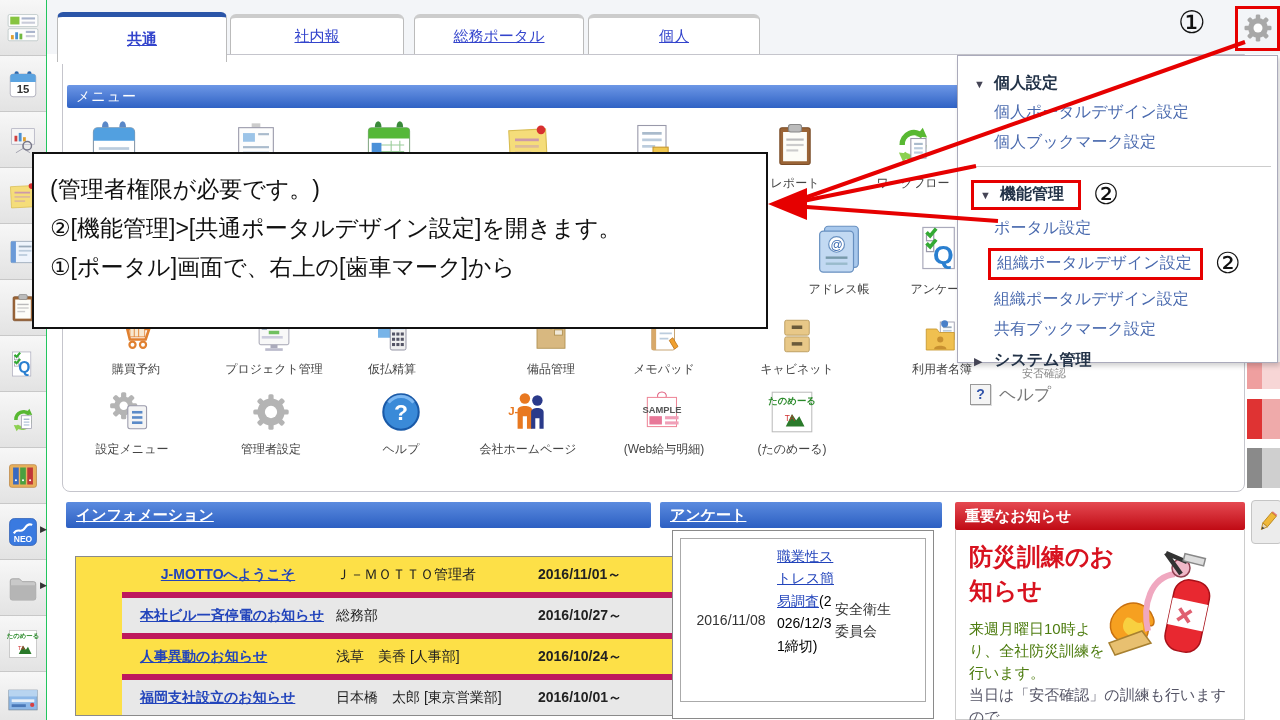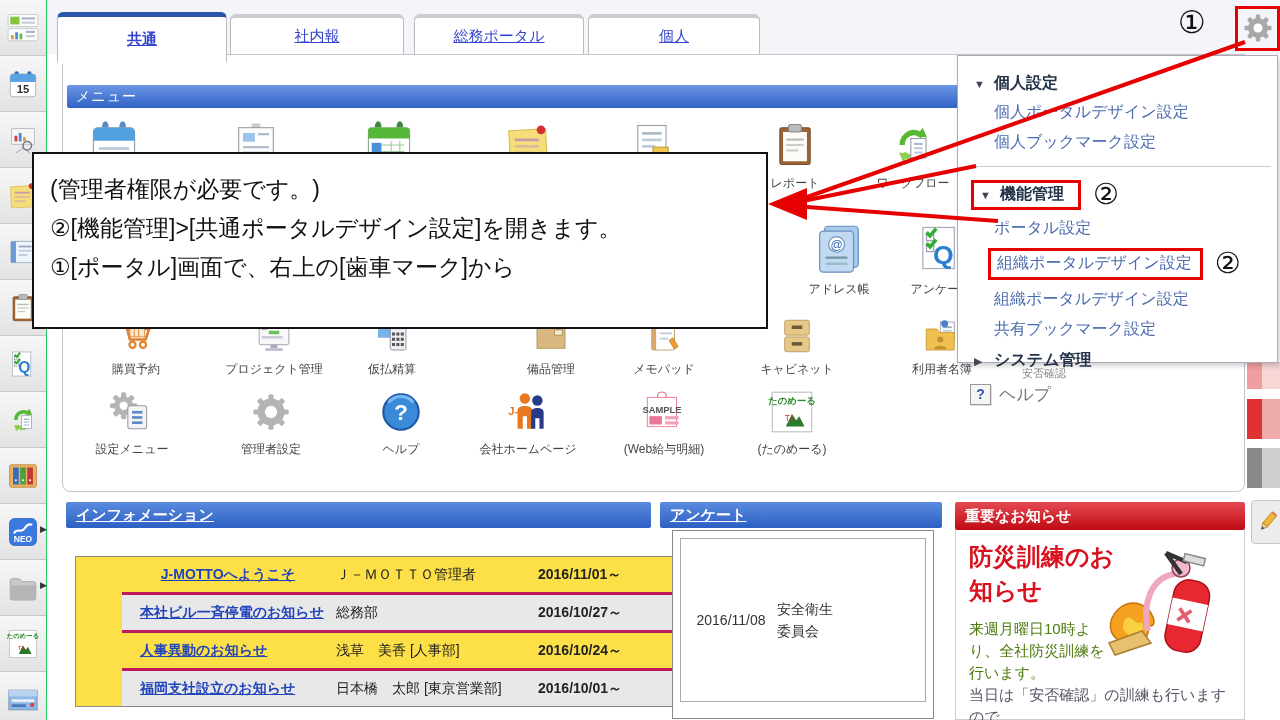--- a/index.html
+++ b/index.html
@@ -55,21 +55,21 @@
   
   #hidden-label{position:absolute;left:1022px;top:366px;font-size:11px;color:#888;z-index:1;}
   .edge-block{position:absolute;left:1247px;width:33px;z-index:1;}
 
   
   .sec-header{position:absolute;top:502px;height:26px;background:linear-gradient(#5b8bdf,#2c5fc2);color:#fff;font-size:15px;font-weight:bold;line-height:26px;padding-left:10px;box-sizing:border-box;border-radius:2px;}
   .sec-header span{text-decoration:underline;cursor:pointer;font-family:Liberation Serif, serif;}
   #notice-header{position:absolute;left:955px;top:502px;width:290px;height:28px;background:linear-gradient(#e54a52,#c00a14);color:#fff;font-size:15px;font-weight:bold;line-height:28px;padding-left:10px;box-sizing:border-box;border-radius:2px;}
 
   #info-table{position:absolute;left:75px;top:556px;width:558px;border:1px solid #8a8a8a;background:#fde047;padding-left:46px;}
-  .info-row{display:flex;border-top:3px solid #be185d;align-items:center;}
+  .info-row{display:flex;border-top:6px solid #be185d;align-items:center;}
   .info-row:first-child{border-top:none;}
   .info-row.alt{background:#e8e8e8;}
   .c-title{width:212px;padding:8px 4px 8px 18px;box-sizing:border-box;}
   .c-title.center{text-align:center;padding-left:4px;}
   .c-title a{color:#2244bb;font-weight:bold;font-size:14px;text-decoration:underline;cursor:pointer;}
   .c-author{width:190px;font-size:14px;color:#222;padding:4px 2px;box-sizing:border-box;}
   .c-date{width:150px;font-size:14px;font-weight:bold;color:#222;padding-left:14px;box-sizing:border-box;white-space:nowrap;}
 
   #survey-table{position:absolute;left:672px;top:530px;width:262px;height:189px;border:1px solid #8a8a8a;background:#fff;box-sizing:border-box;}
   #survey-row{margin:7px;border:1px solid #aaa;display:flex;padding:6px 4px;min-height:150px;}
@@ -598,20 +598,23 @@
         <div class="c-date">2016/10/01～</div>
       </div>
     </div>
 
   <div class="sec-header" style="left:660px;width:282px;">
     <span>アンケート</span>
   </div>
   <div id="survey-table">
     <div id="survey-row">
       <div id="survey-date">2016/11/08</div>
+      <div id="survey-mid">
+        <a>職業性ストレス簡易調査</a><span>(2026/12/31締切)</span>
+      </div>
       <div id="survey-org">安全衛生委員会</div>
     </div>
   </div>
 
   <div id="notice-header">
     <span>重要なお知らせ</span>
   </div>
   <div id="notice-body">
     <div id="notice-heading">防災訓練のお知らせ</div>
     <div id="notice-art">

